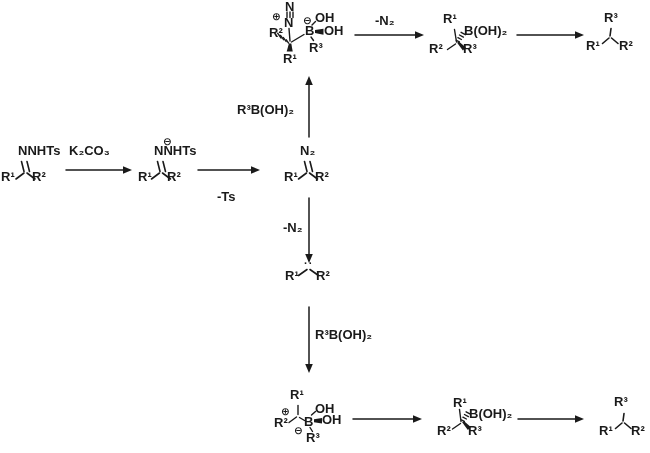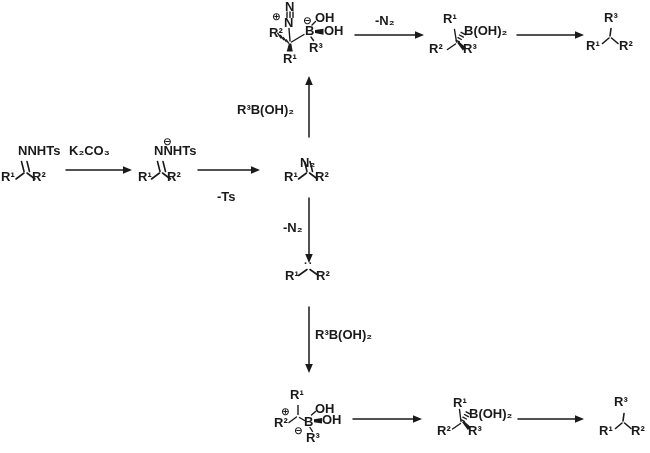--- a/index.html
+++ b/index.html
@@ -150,21 +150,21 @@
   <div class="lbl" style="left:1px;top:170px">R¹</div>
   <div class="lbl" style="left:32px;top:170px">R²</div>
   <div class="lbl" style="left:69px;top:144px">K₂CO₃</div>
 
   <div class="lbl chg" style="left:163px;top:136px">⊖</div>
   <div class="lbl" style="left:154px;top:144px">NNHTs</div>
   <div class="lbl" style="left:138px;top:170px">R¹</div>
   <div class="lbl" style="left:167px;top:170px">R²</div>
   <div class="lbl" style="left:217px;top:190px">-Ts</div>
 
-  <div class="lbl" style="left:300px;top:156px">N₂</div>
+  <div class="lbl" style="left:300px;top:144px">N₂</div>
   <div class="lbl" style="left:284px;top:170px">R¹</div>
   <div class="lbl" style="left:315px;top:170px">R²</div>
 
   <div class="lbl" style="left:237px;top:103px">R³B(OH)₂</div>
 
   <div class="lbl" style="left:285px;top:0px">N</div>
   <div class="lbl chg" style="left:272px;top:11px">⊕</div>
   <div class="lbl" style="left:284px;top:16px">N</div>
   <div class="lbl chg" style="left:303px;top:15px">⊖</div>
   <div class="lbl" style="left:269px;top:26px">R²</div>

